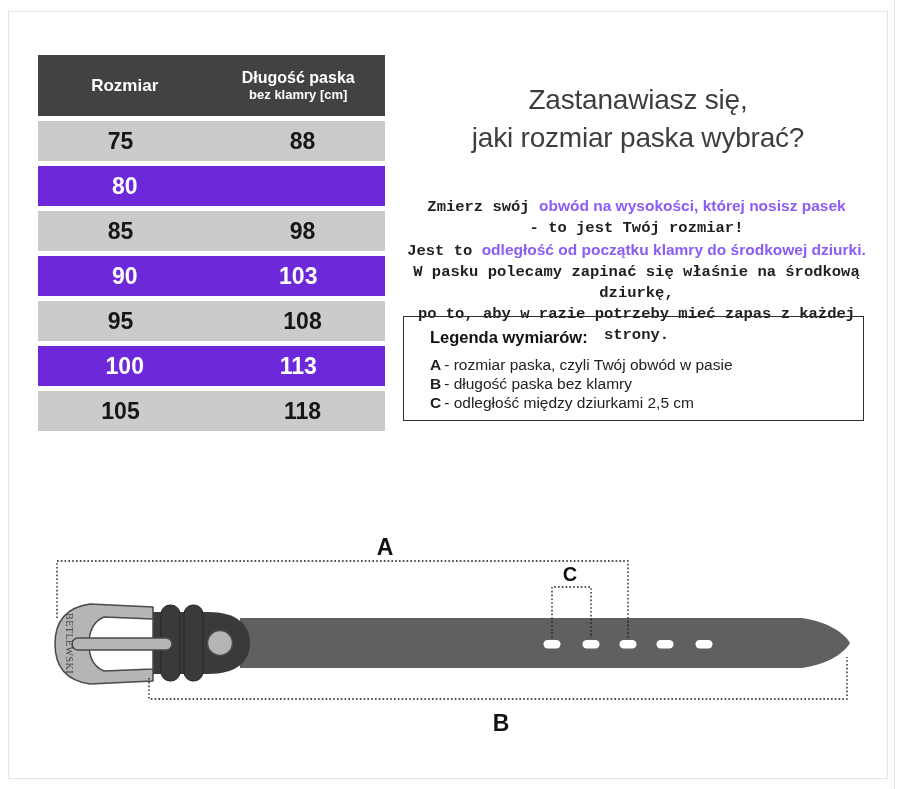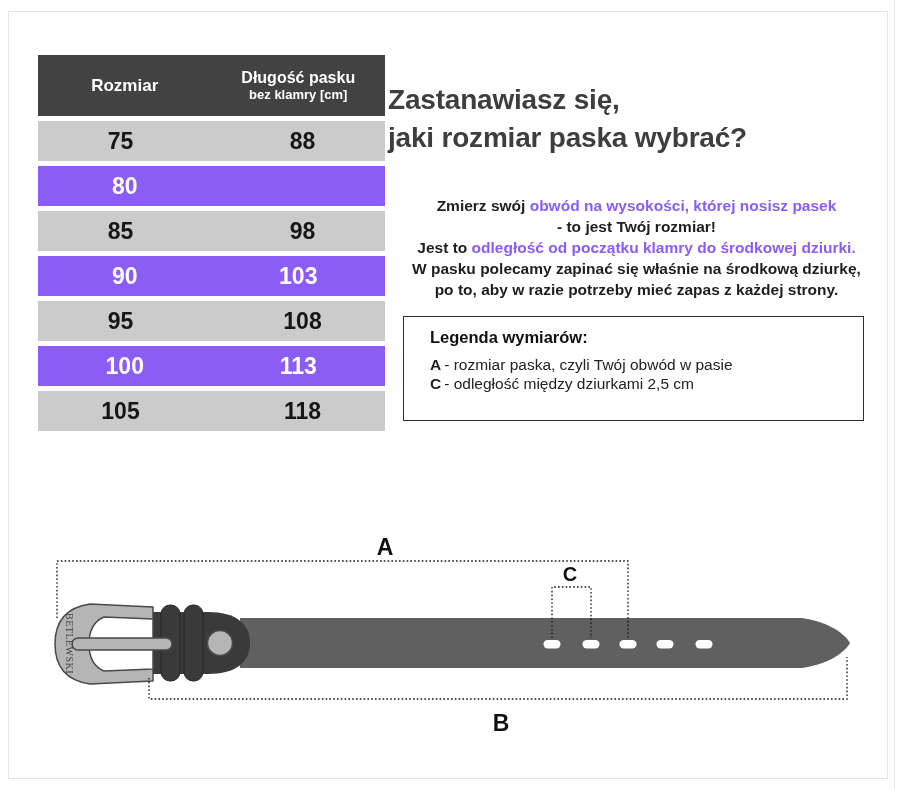--- a/index.html
+++ b/index.html
@@ -12,28 +12,28 @@
   
   .size-table{position:absolute;left:38px;top:55px;width:347px;}
   .thead{height:61px;background:#424242;color:#ffffff;display:flex;}
   .cell{width:50%;display:flex;flex-direction:column;justify-content:center;align-items:center;text-align:center;}
   .h1t{font-size:17px;font-weight:bold;}
   .h2t{font-size:16px;font-weight:bold;line-height:18px;}
   .h2s{font-size:13px;font-weight:bold;line-height:15px;}
   .trow{height:40px;margin-top:5px;display:flex;font-size:23px;font-weight:bold;}
   .trow .cell{justify-content:center;}
   .trow.light{background:#cbcbcb;color:#161616;gap:17px;}
-  .trow.dark{background:#8b5cf6;color:#ffffff;}
+  .trow.dark{background:#6d28d9;color:#ffffff;}
 
   
-  .heading{position:absolute;left:388px;top:81px;width:500px;
-           font-size:28px;line-height:38px;font-weight:bold;color:#3e3e3e;letter-spacing:-0.2px;}
+  .heading{position:absolute;left:388px;top:81px;width:500px;text-align:center;
+           font-size:28px;line-height:38px;font-weight:normal;color:#3e3e3e;letter-spacing:-0.2px;}
   .intro{position:absolute;left:384px;top:195px;width:505px;text-align:center;
          font-size:15.5px;line-height:21px;font-weight:bold;}
-  .intro .blk{color:#1f1f1f;}
+  .intro .blk{color:#1f1f1f;font-family:Liberation Mono, monospace;}
   .intro .gry{color:#8b5cf6;}
 
   .legend{position:absolute;left:403px;top:316px;width:461px;height:105px;
           border:1px solid #2f2f2f;box-sizing:border-box;padding:11px 10px 0 26px;}
   .legend-title{font-size:16.5px;font-weight:bold;color:#111111;margin-bottom:8px;}
   .legend-item{font-size:15.5px;line-height:19px;color:#222222;}
   .legend-item .k{font-weight:bold;margin-right:3px;}
 
   
   svg.belt{position:absolute;left:0;top:525px;display:block;}
@@ -44,21 +44,21 @@
 <body>
 
 <div class="page">
   <div class="frame"></div>
   <div class="edge-line"></div>
 
   <div class="size-table">
     <div class="thead">
       <div class="cell h1t">Rozmiar</div>
       <div class="cell">
-        <div class="h2t">Długość pasku</div>
+        <div class="h2t">Długość paska</div>
         <div class="h2s">bez klamry [cm]</div>
       </div>
     </div>
     <div class="trow light">
       <div class="cell">75</div>
       <div class="cell">88</div>
     </div>
     <div class="trow dark">
       <div class="cell">80</div>
     </div>
@@ -93,20 +93,21 @@
     <div><span class="blk">Zmierz swój </span><span class="gry">obwód na wysokości, której nosisz pasek</span></div>
     <div class="blk">- to jest Twój rozmiar!</div>
     <div><span class="blk">Jest to </span><span class="gry">odległość od początku klamry do środkowej dziurki.</span></div>
     <div class="blk">W pasku polecamy zapinać się właśnie na środkową dziurkę,</div>
     <div class="blk">po to, aby w razie potrzeby mieć zapas z każdej strony.</div>
   </div>
 
   <div class="legend">
     <div class="legend-title">Legenda wymiarów:</div>
     <div class="legend-item"><span class="k">A</span><span>- rozmiar paska, czyli Twój obwód w pasie</span></div>
+    <div class="legend-item"><span class="k">B</span><span>- długość paska bez klamry</span></div>
     <div class="legend-item"><span class="k">C</span><span>- odległość między dziurkami 2,5 cm</span></div>
   </div>
 
   <svg class="belt" width="900" height="235" viewBox="0 525 900 235" xmlns="http://www.w3.org/2000/svg">
 
     <path d="M240,618 H802 C824,621 843,631 850,643 C843,655 824,665 802,668 H240 Z" fill="#606060"></path>
 
     <path d="M150,612 H208 C236,612 250,624 250,643 C250,662 236,674 208,674 H150 Z" fill="#3a3a3a"></path>
     <rect x="161" y="605" width="19" height="76" rx="9" fill="#3a3a3a" stroke="#262626" stroke-width="1"></rect>
     <rect x="184" y="605" width="19" height="76" rx="9" fill="#3a3a3a" stroke="#262626" stroke-width="1"></rect>

